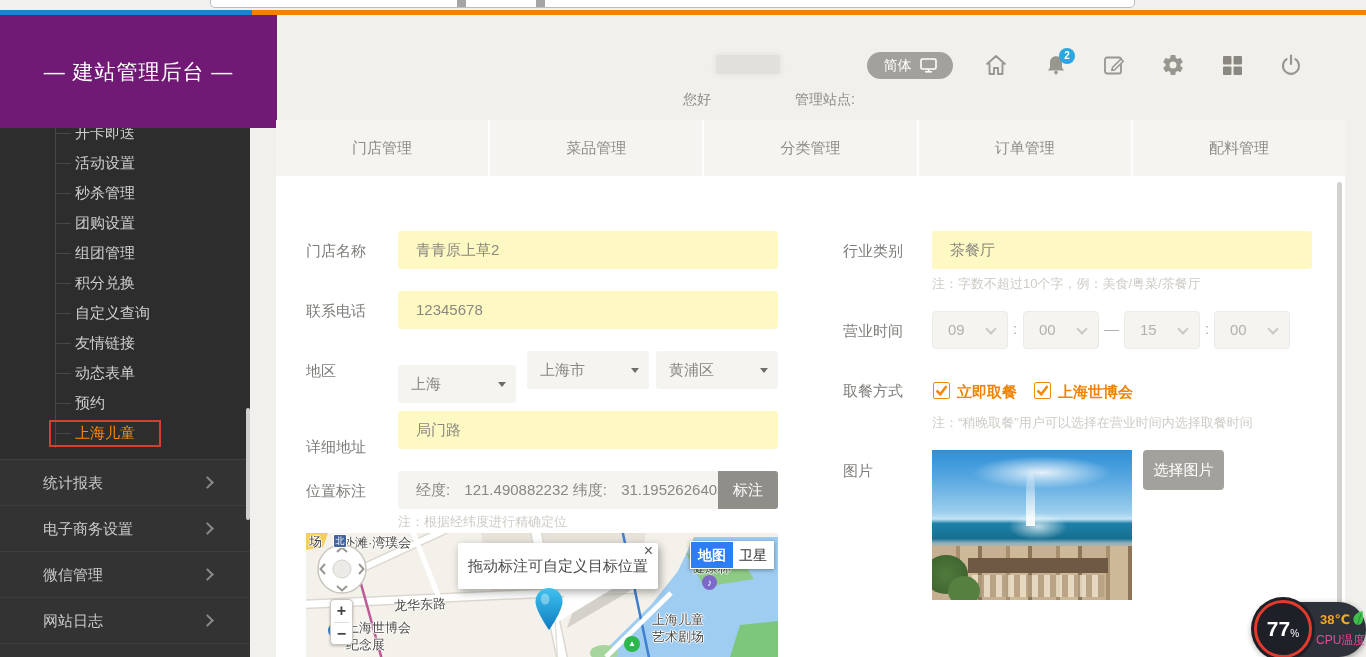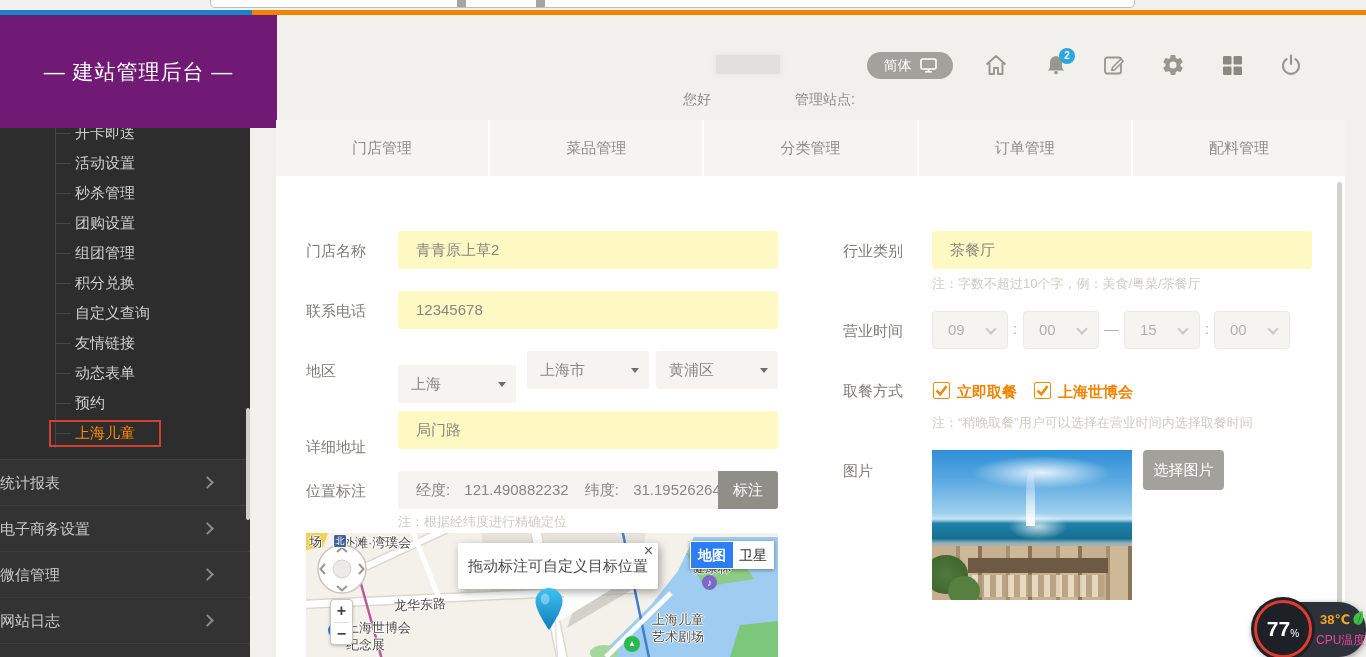--- a/index.html
+++ b/index.html
@@ -21,21 +21,21 @@
   .sb-header { position:absolute; left:0; top:0; width:277px; height:113px; background:#701a75;
     display:flex; align-items:center; justify-content:center; color:#fff; font-size:21px; letter-spacing:1px; }
   .sb-sub { position:absolute; left:0; top:113px; width:250px; height:322px; overflow:hidden; }
   .sb-tree-line { position:absolute; left:55px; top:-10px; width:1px; height:330px; background:#474747; }
   .sb-sub-item { position:absolute; left:75px; height:30px; line-height:30px; color:#cfcfcf; font-size:15px; cursor:pointer; }
   .sb-sub-item::before { content:""; position:absolute; left:-20px; top:15px; width:16px; height:1px; background:#474747; }
   .sb-sub-item.active { color:#ff8a00; }
   .active-box { position:absolute; left:49px; top:292px; width:112px; height:27px; border:2px solid #d43f2f; }
   .sb-menu { position:absolute; left:0; top:444px; width:250px; height:198px; background:#333; }
   .sb-menu-item { position:relative; width:250px; height:46px; border-top:1px solid #3e3e3e;
-    color:#c9c9c9; font-size:15px; line-height:46px; cursor:pointer; }
+    color:#c9c9c9; font-size:15px; line-height:46px; padding-left:43px; cursor:pointer; }
   .sb-menu-item .chev-r { position:absolute; right:38px; top:18px; width:9px; height:9px;
     border-top:2px solid #8a8a8a; border-right:2px solid #8a8a8a; transform:rotate(45deg); }
   .sb-scroll { left:246px; top:408px; width:4px; height:112px; background:#cfcfcf; border-radius:2px; }
 
   
   .hd-text { color:#8b8b86; font-size:14px;margin-top:33px; }
   .redact { left:716px; top:55px; width:64px; height:19px; background:#e2e0dd; border-radius:2px;
     box-shadow:0 0 4px 2px #e9e7e4; }
   .lang-pill { left:867px; top:52px; width:86px; height:27px; background:#a3a19c; border-radius:14px;
     display:flex; align-items:center; justify-content:center; gap:8px; color:#fff; font-size:14px; cursor:pointer; }
@@ -263,21 +263,21 @@
     <span class="sel-arrow"></span>
   </div>
 
   <div class="abs f-label" style="left:306px; top:438px;">详细地址</div>
   <div class="abs f-input" style="left:398px; top:411px; width:380px;">局门路</div>
 
   <div class="abs f-label" style="left:306px; top:482px;">位置标注</div>
   <div class="abs loc-field">
     <span>经度:</span>
     <span style="margin-left:10px;">121.490882232</span>
-    <span style="margin-left:12px;">纬度:</span>
+    <span style="">纬度:</span>
     <span style="margin-left:10px;">31.1952626403</span>
     <div class="mark-btn">标注</div>
   </div>
   <div class="abs f-note" style="left:398px; top:513px;">注：根据经纬度进行精确定位</div>
 
   <div class="abs f-label" style="left:843px; top:242px;">行业类别</div>
   <div class="abs f-input" style="left:932px; top:231px; width:380px;">茶餐厅</div>
   <div class="abs f-note" style="left:932px; top:275px;">注：字数不超过10个字，例：美食/粤菜/茶餐厅</div>
 
   <div class="abs f-label" style="left:843px; top:322px;">营业时间</div>

